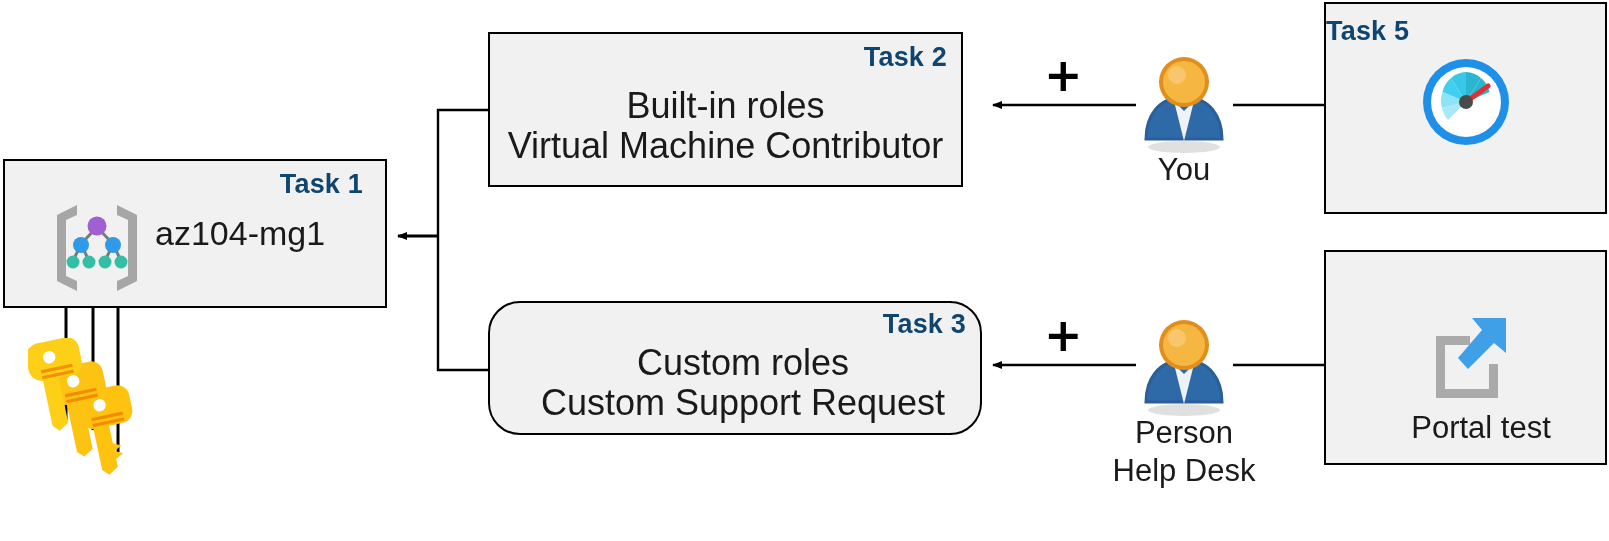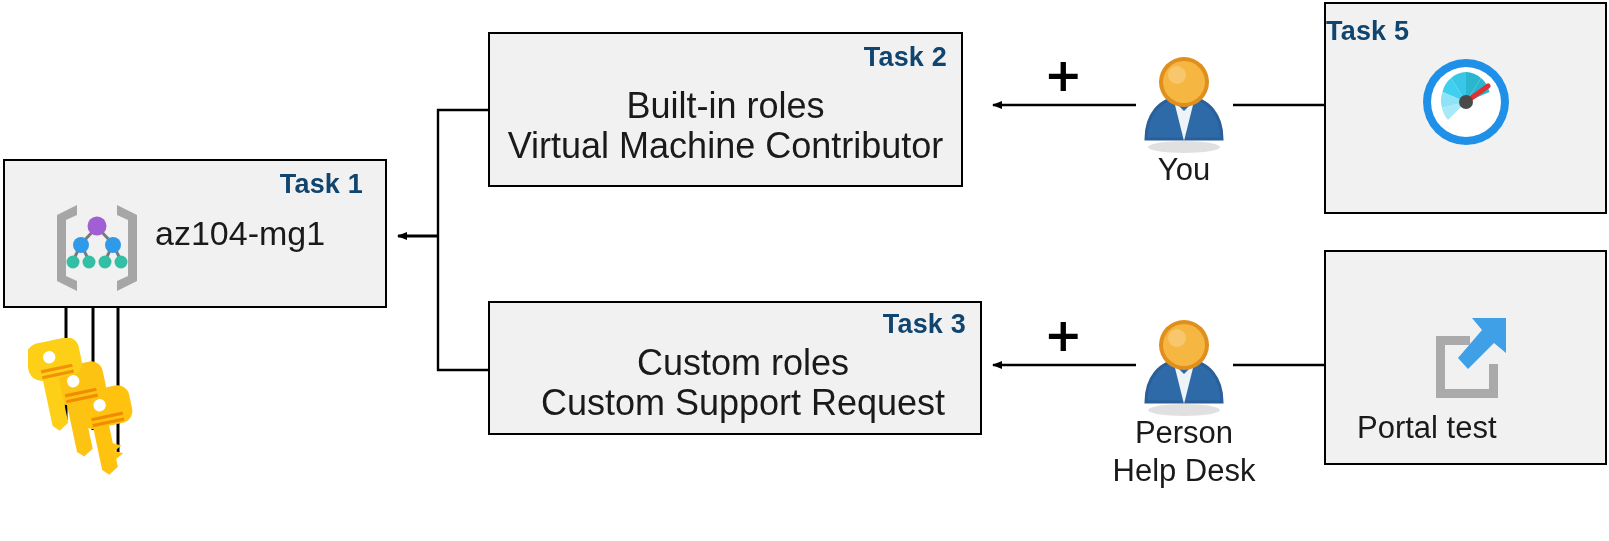--- a/index.html
+++ b/index.html
@@ -47,36 +47,36 @@
   #task1 { left: 3px;  top: 159px;  width: 384px; height: 149px; }
   #task1 .task-label { right: 22px; top: 8px; }
   #task1 .box-text   { left: 150px; top: 52px; font-size: 34px; }
 
   
   #task2 { left: 488px; top: 32px; width: 475px; height: 155px; }
   #task2 .task-label { right: 14px; top: 8px; }
   #task2 .box-text   { left: 0; right: 0; top: 52px; }
 
   
-  #task3 { left: 488px; top: 301px; width: 494px; height: 134px; }
+  #task3 { left: 488px; top: 301px; width: 494px; height: 134px; border-radius: 32px; }
   #task3 .task-label { right: 14px; top: 6px; }
   #task3 .box-text   { left: 16px; right: 0; top: 40px; }
 
   
   #task5 { left: 1324px; top: 2px; width: 283px; height: 212px; }
   #task5 .task-label { left: 0; right: 0; top: 12px; }
   #task5 .icon-wrap  { position: absolute; left: 0; right: 0; top: 52px; text-align: center; }
   #task5 .cap        { position: absolute; left: 0; right: 0; top: 152px; text-align: center;
                        font-size: 31px; color: #1a1a1a; }
 
   
   #task4 { left: 1324px; top: 250px; width: 283px; height: 215px; }
   #task4 .task-label { left: 0; right: 0; top: 22px; text-align: center; }
   #task4 .icon-wrap  { position: absolute; left: 0; right: 0; top: 62px; text-align: center; }
-  #task4 .cap        { position: absolute; left: 0; right: 0; top: 158px; text-align: left;
+  #task4 .cap        { position: absolute; left: 0; right: 0; top: 158px; text-align: center;
                        font-size: 31px; color: #1a1a1a; margin-left: 31px; }
 
   
   .person { position: absolute; }
   .person .cap {
     position: absolute; left: 50%; transform: translateX(-50%);
     top: 96px; text-align: center; font-size: 31px; line-height: 38px;
     color: #1a1a1a; white-space: nowrap;
   }
   #person-you       { left: 1136px; top: 55px;  width: 96px; height: 100px; }

